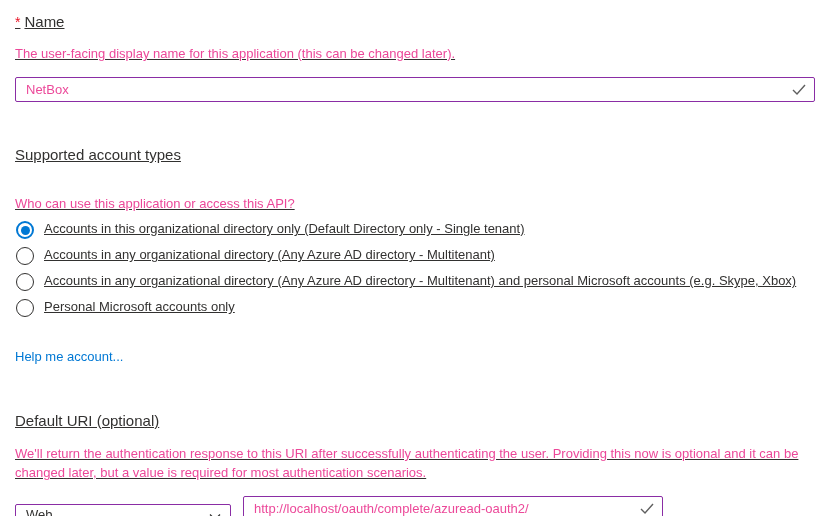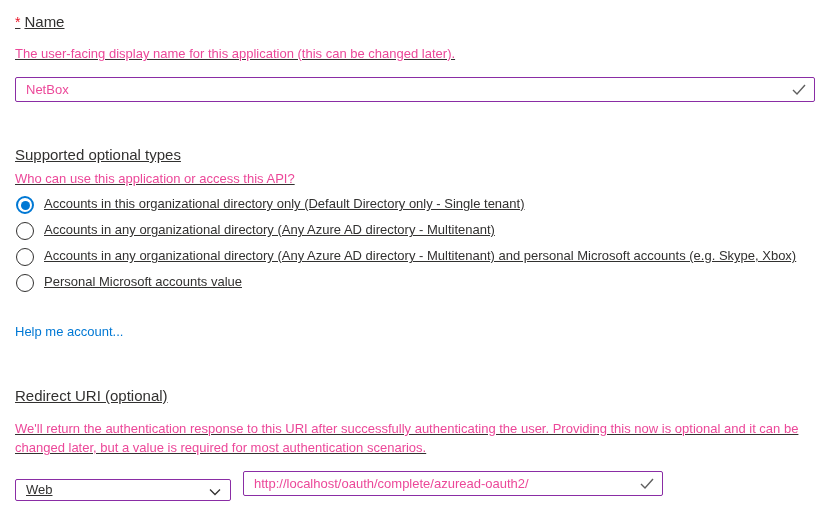--- a/index.html
+++ b/index.html
@@ -55,21 +55,21 @@
   }
   .input-check {
     position: absolute;
     right: 8px;
     top: 4px;
     width: 16px;
     height: 16px;
     pointer-events: none;
   }
   .sect-accounts { margin-top: 43px; }
-  .question-text { margin-top: 4px; }
+  .question-text { margin-top: 29px; }
   .radio-group { margin-top: 8px; }
   .radio-row {
     display: flex;
     align-items: flex-start;
     height: 26px;
     cursor: pointer;
   }
   .radio-circle {
     width: 18px;
     height: 18px;
@@ -158,46 +158,46 @@
   </div>
   <div class="helper-text name-desc">The user-facing display name for this application (this can be changed later).</div>
   <div class="text-input-wrap">
     <input class="text-input" type="text" value="NetBox" style="">
     <svg class="input-check" viewBox="0 0 16 16">
       <polyline points="2,9 6,13 14,4" fill="none" stroke="#5f5f5f" stroke-width="1.4"></polyline>
     </svg>
   </div>
 
   
-  <div class="section-title sect-accounts">Supported optional types</div>
+  <div class="section-title sect-accounts">Supported account types</div>
   <div class="helper-text question-text">Who can use this application or access this API?</div>
 
   <div class="radio-group">
     <div class="radio-row selected">
       <span class="radio-circle"></span>
       <span class="radio-label">Accounts in this organizational directory only (Default Directory only - Single tenant)</span>
     </div>
     <div class="radio-row">
       <span class="radio-circle"></span>
       <span class="radio-label">Accounts in any organizational directory (Any Azure AD directory - Multitenant)</span>
     </div>
     <div class="radio-row">
       <span class="radio-circle"></span>
       <span class="radio-label">Accounts in any organizational directory (Any Azure AD directory - Multitenant) and personal Microsoft accounts (e.g. Skype, Xbox)</span>
     </div>
     <div class="radio-row">
       <span class="radio-circle"></span>
-      <span class="radio-label">Personal Microsoft accounts value</span>
+      <span class="radio-label">Personal Microsoft accounts only</span>
     </div>
   </div>
 
   <a class="help-link">Help me account...</a>
 
   
-  <div class="section-title sect-redirect">Redirect URI (optional)</div>
+  <div class="section-title sect-redirect">Default URI (optional)</div>
   <div class="helper-text redirect-desc">We'll return the authentication response to this URI after successfully authenticating the user. Providing this now is optional and it can be changed later, but a value is required for most authentication scenarios.</div>
 
   <div class="redirect-row">
     <div class="platform-select">
       <span class="select-value">Web</span>
       <svg class="select-chevron" viewBox="0 0 14 14">
         <polyline points="2,4.5 7,9.5 12,4.5" fill="none" stroke="#323130" stroke-width="1.3"></polyline>
       </svg>
     </div>
     <div class="uri-input-wrap">

